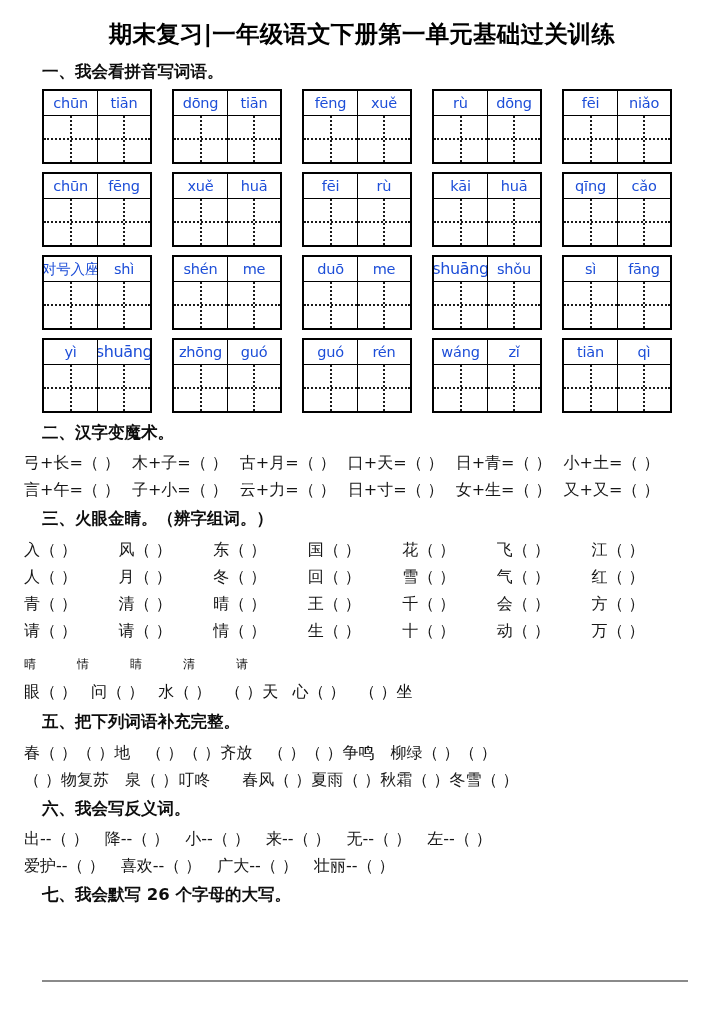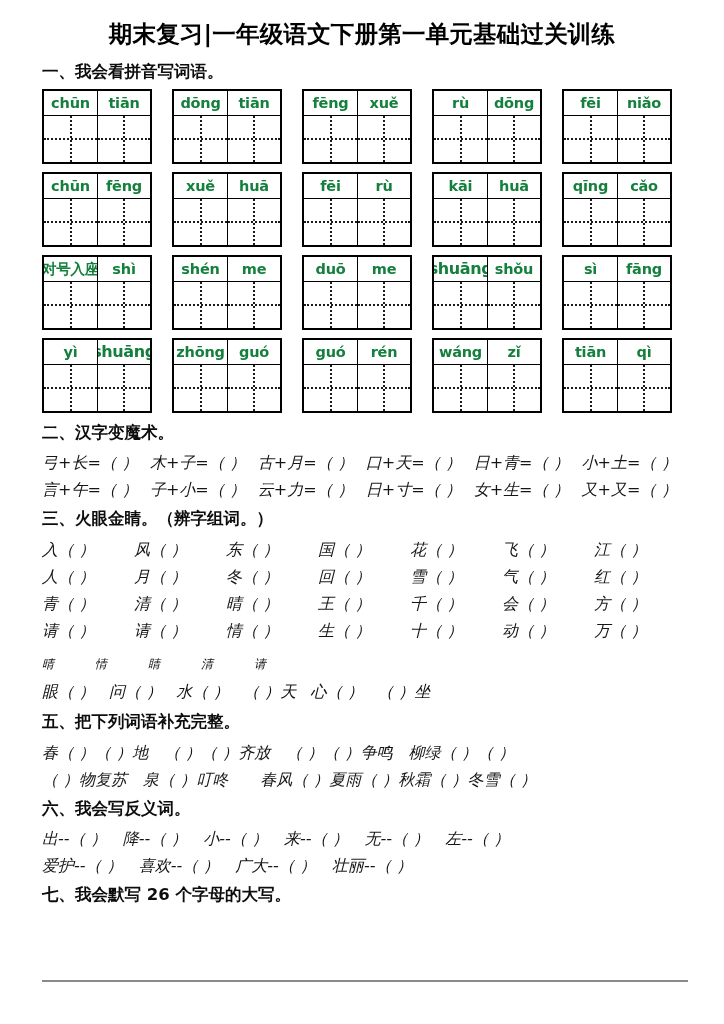--- a/index.html
+++ b/index.html
@@ -35,21 +35,21 @@
   
   .sec-head {
     font-size: 16.5px;
     font-weight: bold;
     color: #0d0d0d;
     margin: 0 0 6px 0;
     padding-left: 42px;
     line-height: 1.25;
   }
 
-  .sec-body { padding-left: 42px; padding-right: 38px; font-style: italic; }
+  .sec-body { padding-left: 24px; padding-right: 38px; }
 
   
   .grid-section { margin-top: 14px; }
   .grid-row {
     display: flex;
     gap: 20px;
     margin-bottom: 8px;
     padding-left: 42px;
   }
   .word-group {
@@ -62,26 +62,25 @@
   }
   .cellpair + .cellpair { border-left: 1.5px solid #000; }
   .pycell {
     height: 25px;
     border-bottom: 1.5px solid #000;
     display: flex;
     align-items: center;
     justify-content: center;
     font-size: 14.5px;
     font-family: "DejaVu Sans", "Liberation Sans", sans-serif;
-    color: #15803d;
+    color: #1d4ed8;
     letter-spacing: -0.2px;
     line-height: 1;
     white-space: nowrap;
     overflow: hidden;
-    font-weight: bold;
   }
   .pycell.narrow { font-size: 16px; letter-spacing: -0.4px; }
   .tzg {
     height: 46px;
     position: relative;
   }
   .tzg::before {
     content: "";
     position: absolute;
     left: 50%; top: 0; bottom: 0;

